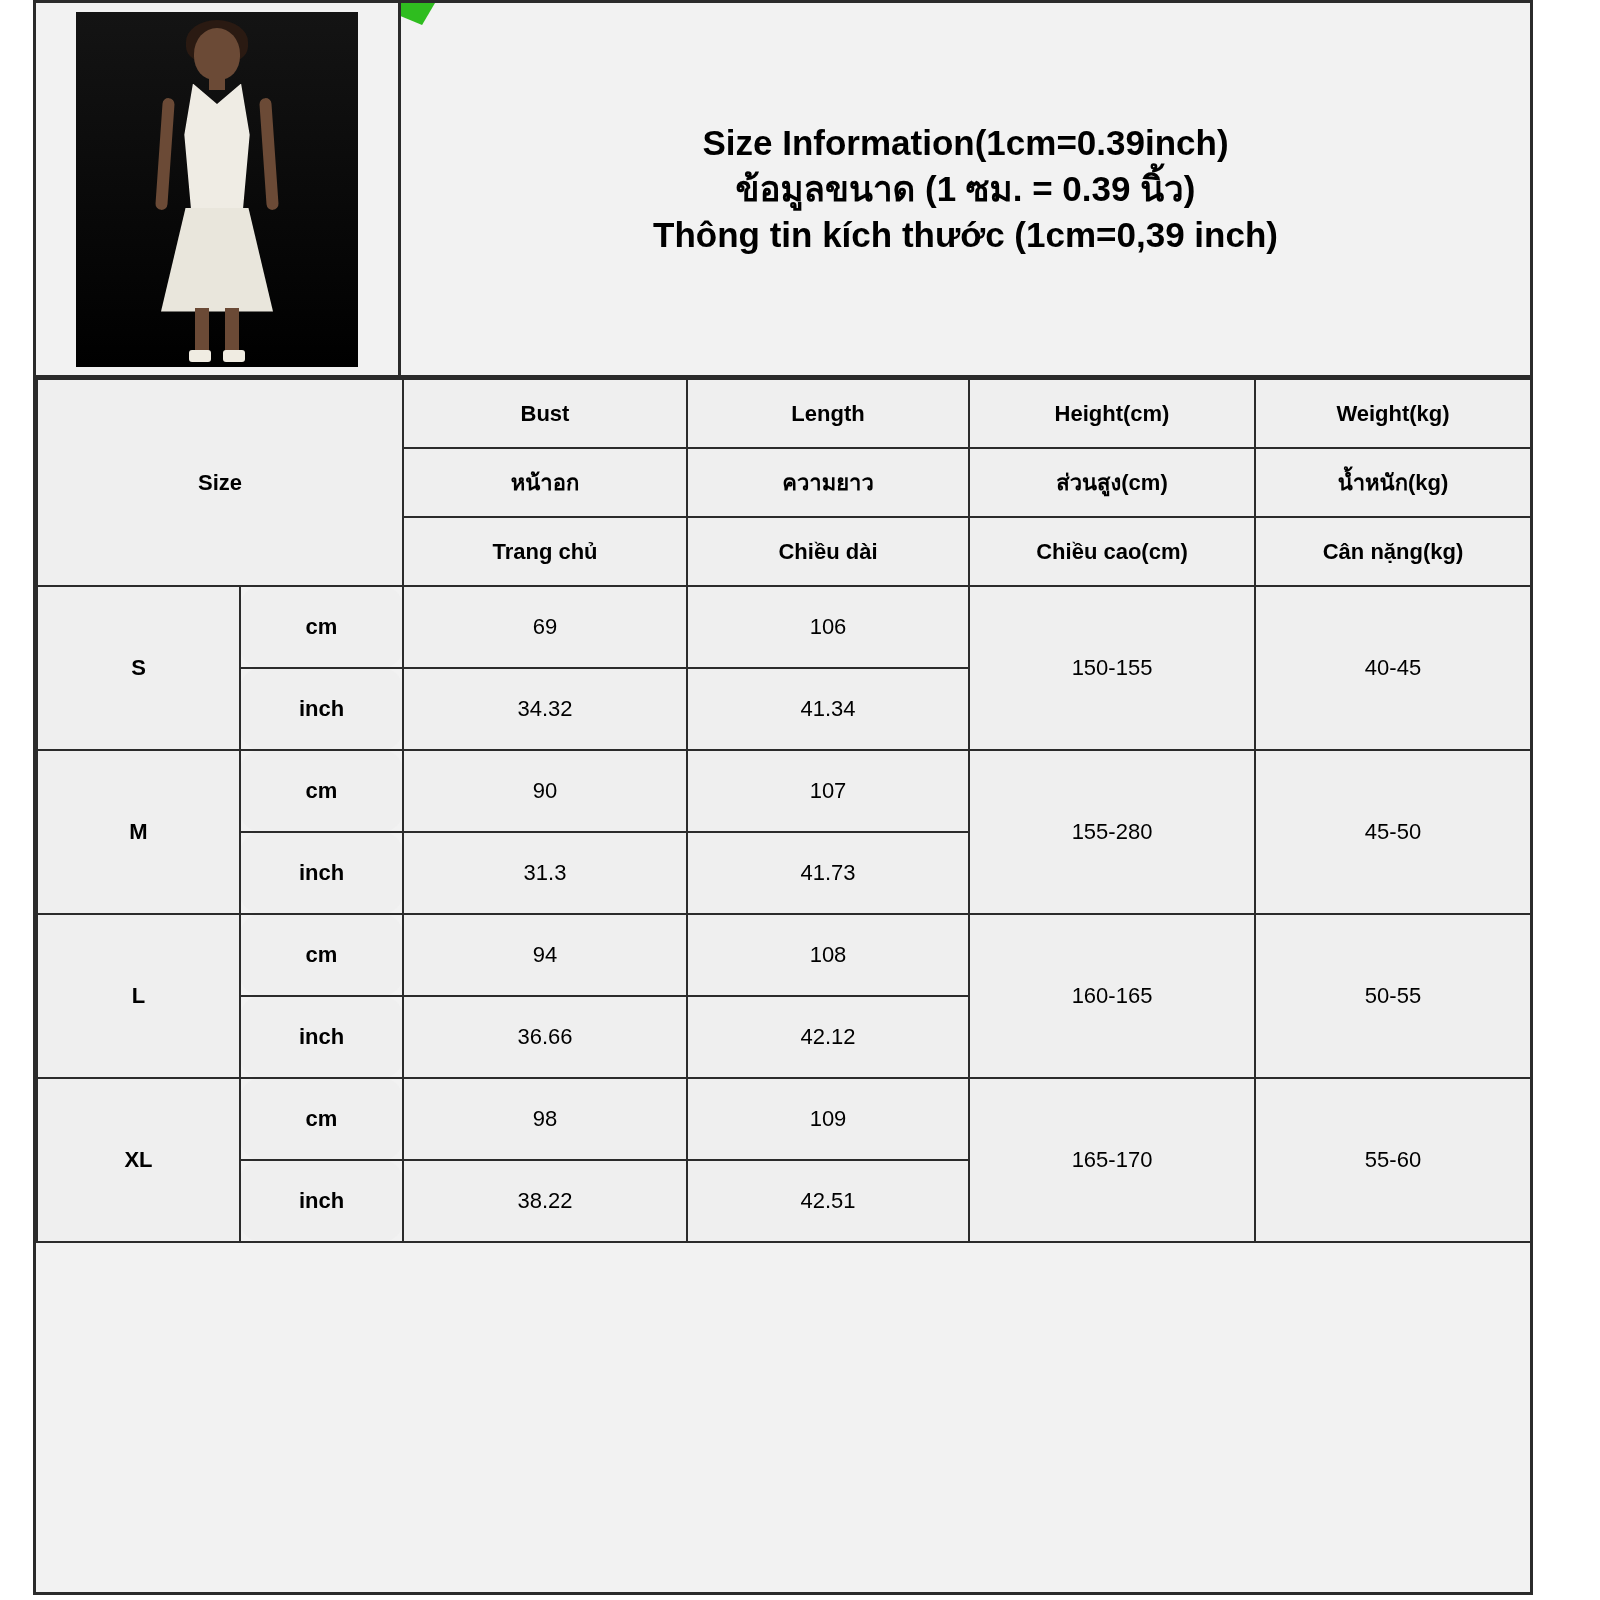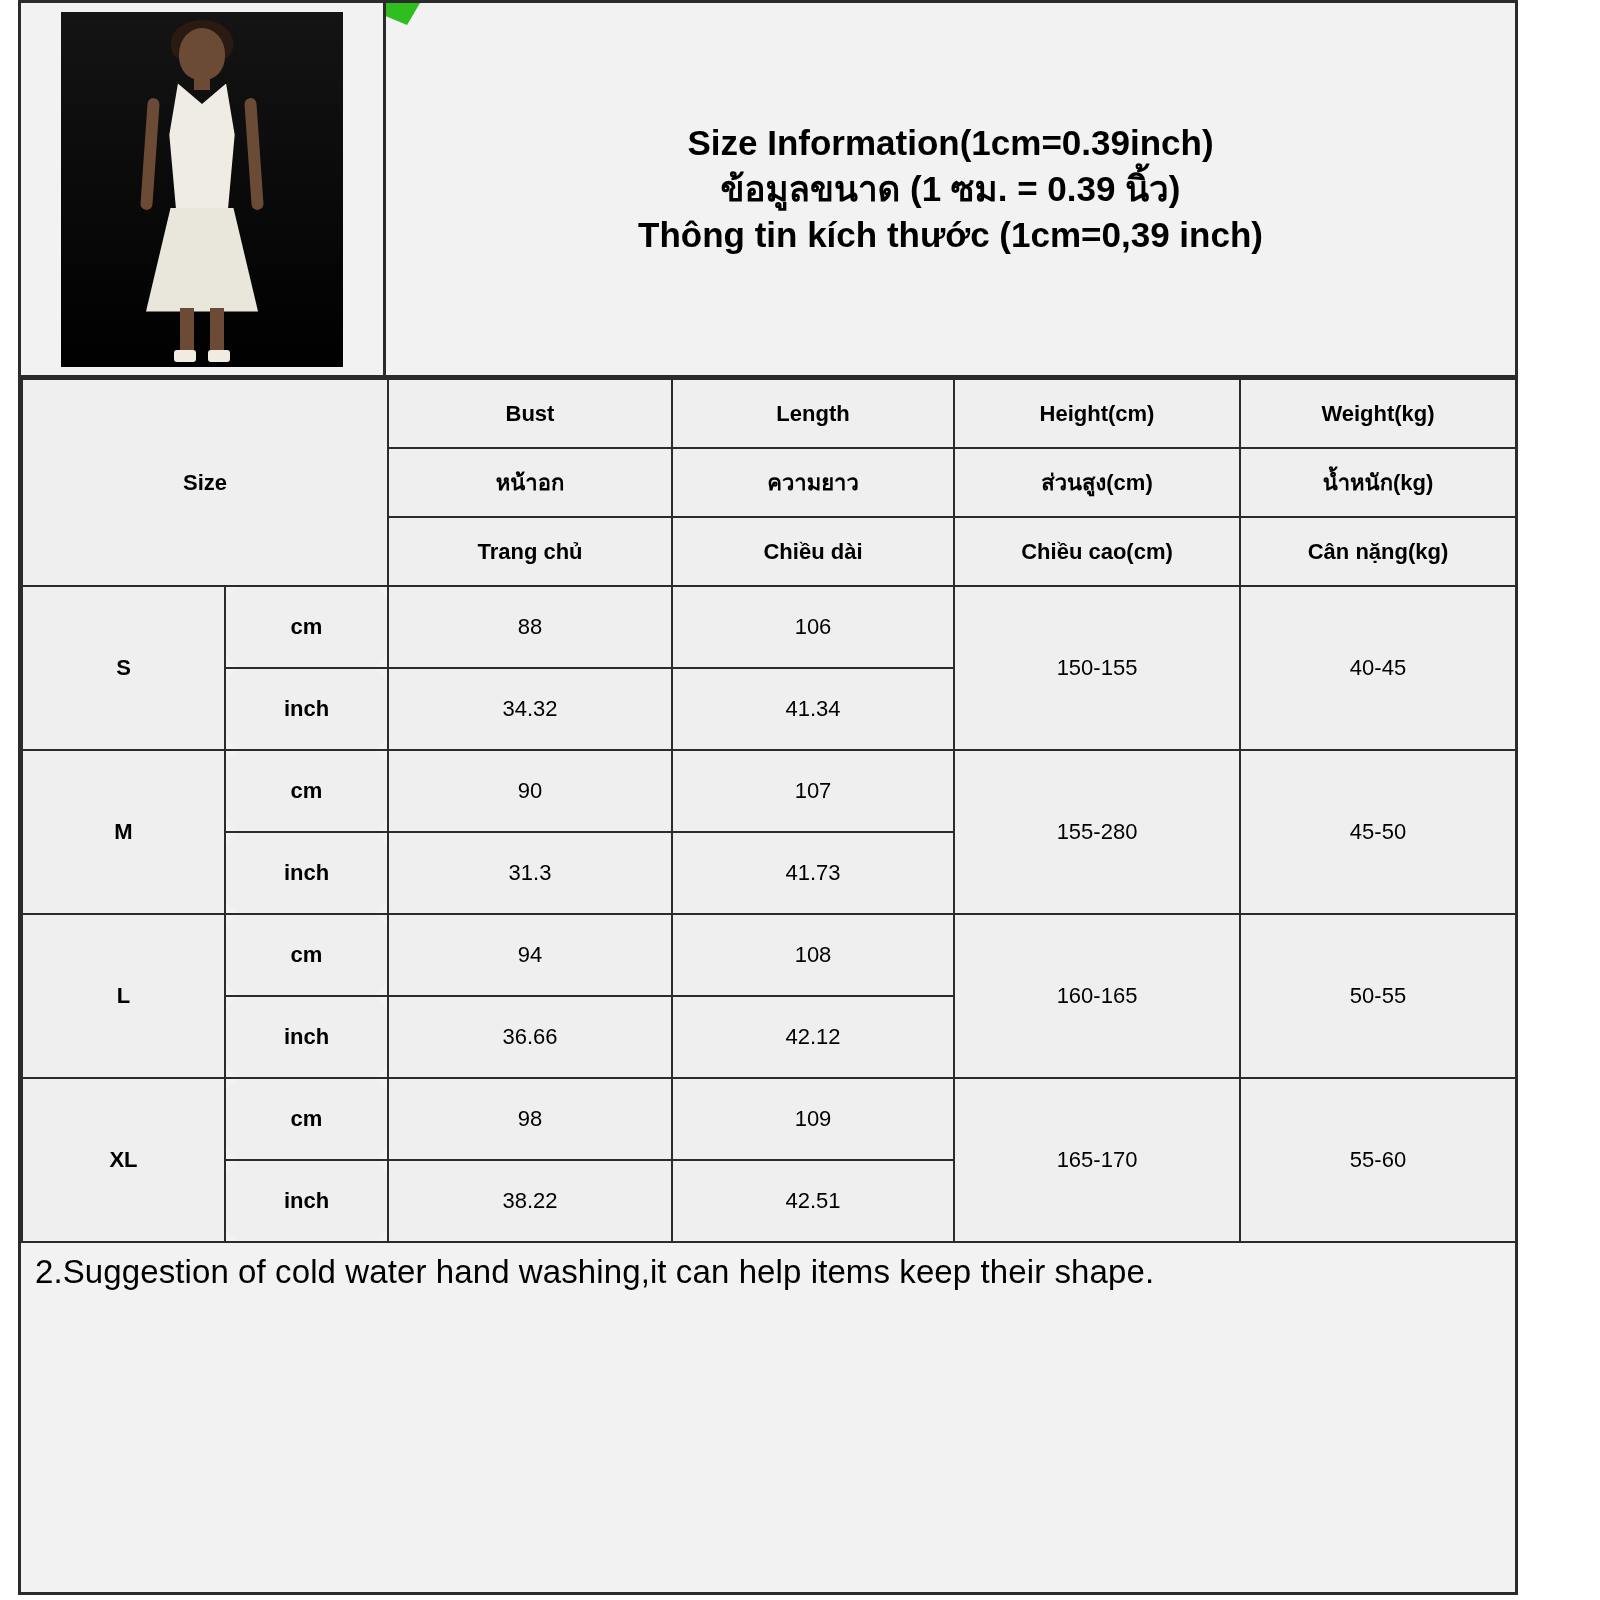--- a/index.html
+++ b/index.html
@@ -9,21 +9,21 @@
   }
   body {
     width: 1600px;
     height: 1600px;
     font-family: "Liberation Sans", sans-serif;
     color: #000;
     overflow: hidden;
   }
   .sheet {
     position: absolute;
-    left: 18px;
+    left: 33px;
     top: 0px;
     width: 1500px;
     height: 1595px;
     border: 3px solid #2b2b2b;
     box-sizing: border-box;
     background: #f2f2f2;
     display: flex;
     flex-direction: column;
   }
 
@@ -286,21 +286,21 @@
       <tr>
         <td class="hdr">Trang chủ</td>
         <td class="hdr">Chiều dài</td>
         <td class="hdr">Chiều cao(cm)</td>
         <td class="hdr">Cân nặng(kg)</td>
       </tr>
 
       <tr class="row-h">
         <td class="sz" rowspan="2">S</td>
         <td class="unit">cm</td>
-        <td class="val">88</td>
+        <td class="val">69</td>
         <td class="val">106</td>
         <td class="range" rowspan="2">150-155</td>
         <td class="range" rowspan="2">40-45</td>
       </tr>
       <tr class="row-h">
         <td class="unit">inch</td>
         <td class="val">34.32</td>
         <td class="val">41.34</td>
       </tr>
 
@@ -342,16 +342,15 @@
       </tr>
       <tr class="row-h">
         <td class="unit">inch</td>
         <td class="val">38.22</td>
         <td class="val">42.51</td>
       </tr>
     </tbody>
   </table>
 
   <div class="attention">
-    <p>2.Suggestion of cold water hand washing,it can help items keep their shape.</p>
   </div>
 
 </div>
 
 </body></html>

